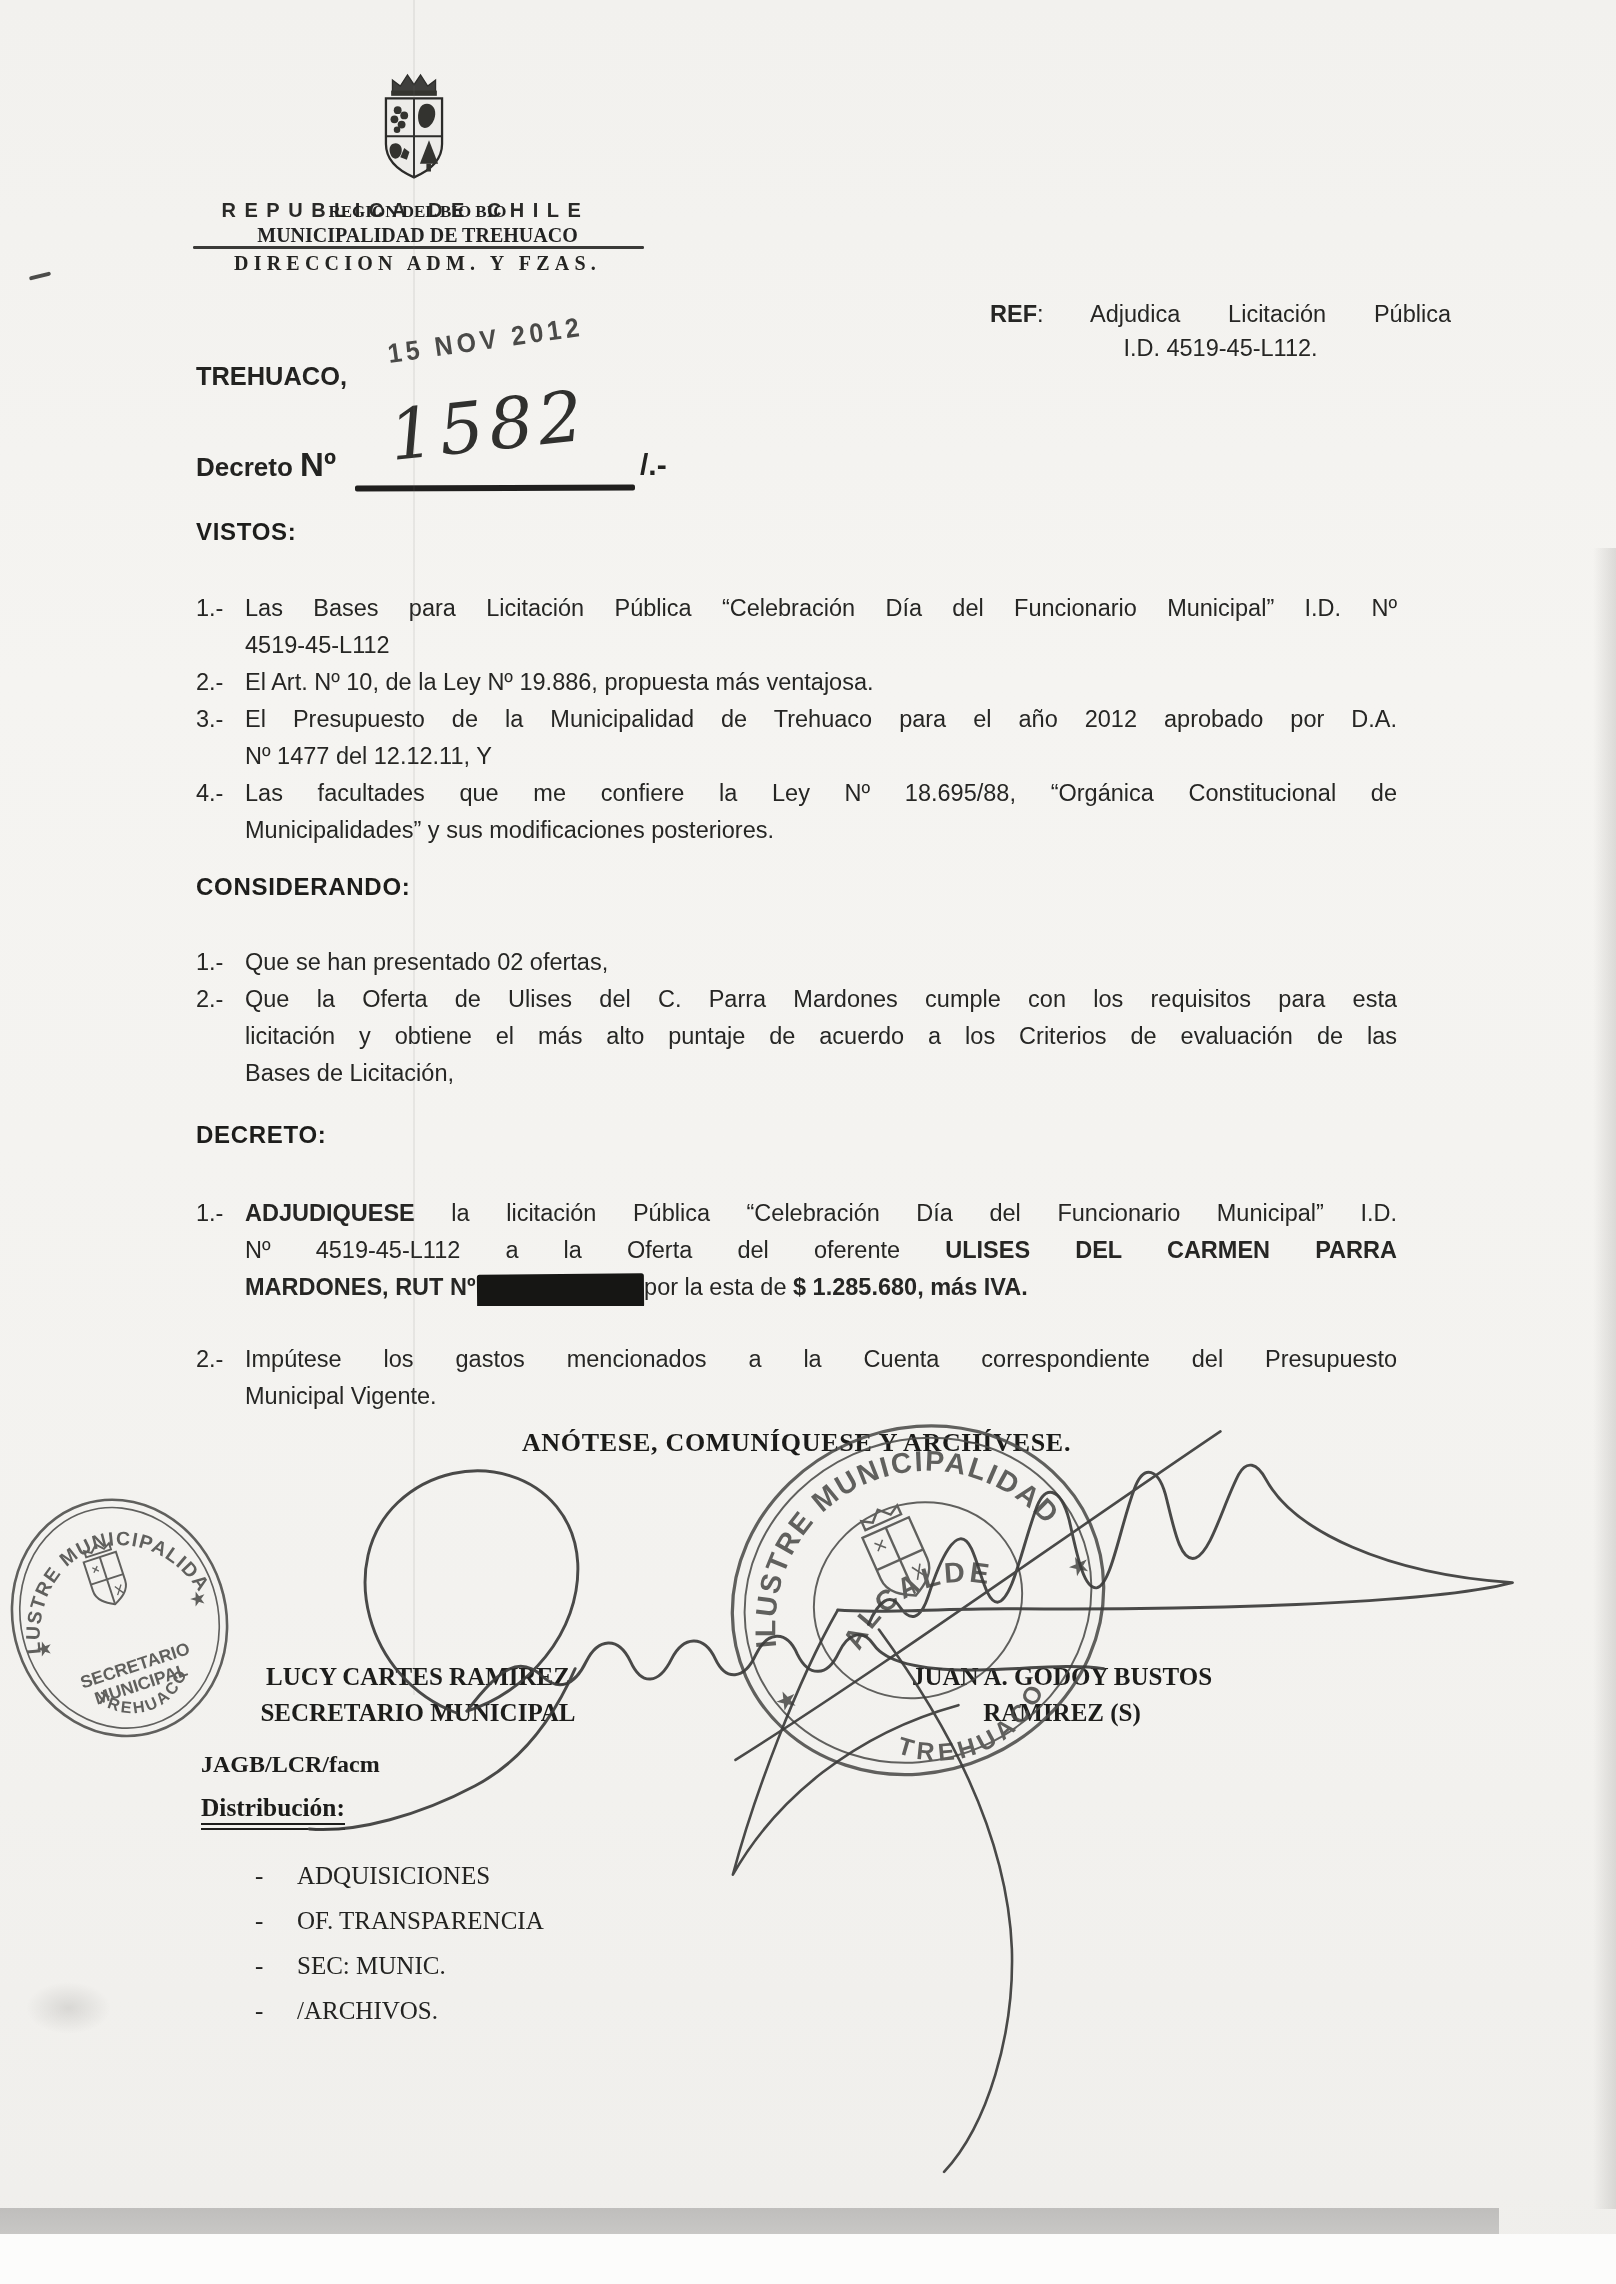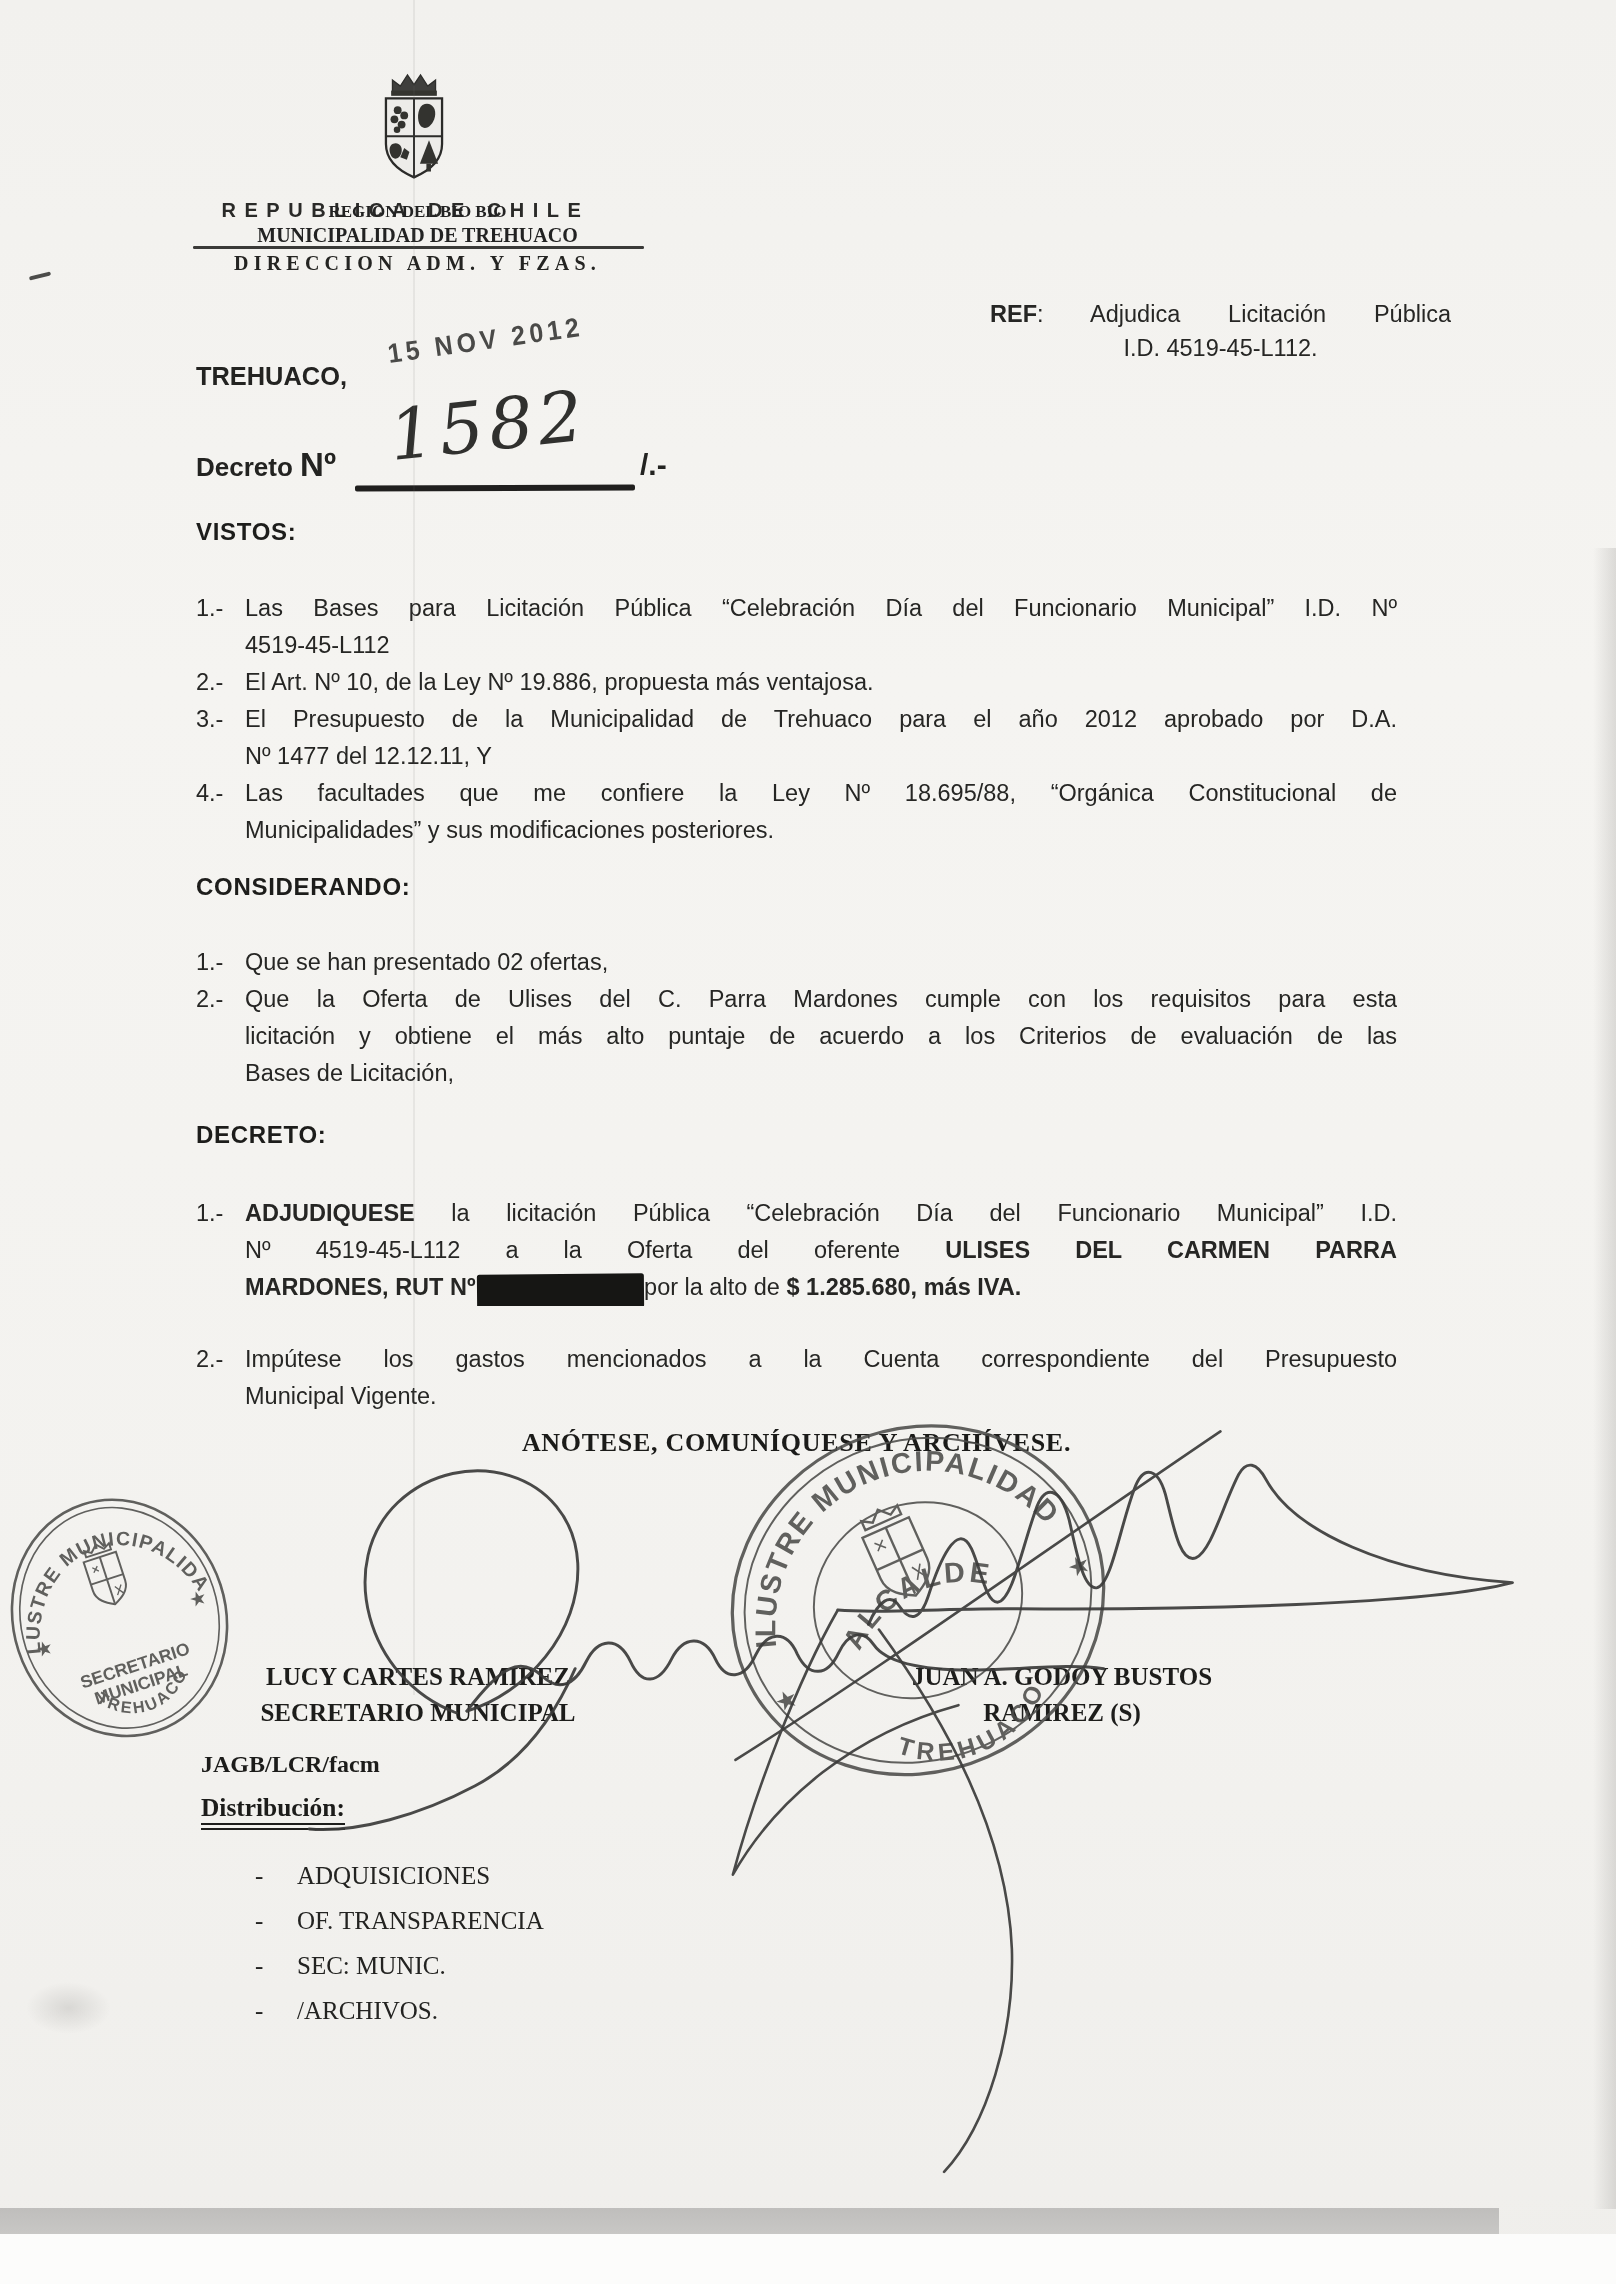--- a/index.html
+++ b/index.html
@@ -157,21 +157,21 @@
       <div class="line jline"><span class="num">2.-</span><span>Que la Oferta de Ulises del C. Parra Mardones cumple con los requisitos para esta</span></div>
       <div class="line cont jline">licitación y obtiene el más alto puntaje de acuerdo a los Criterios de evaluación de las</div>
       <div class="line cont">Bases de Licitación,</div>
     </div>
   </div>
 
   <div id="t-decreto" class="abs sec-title">DECRETO:</div>
   <div id="decreto-item1" class="abs items">
     <div class="line jline"><span class="num">1.-</span><span class="bold">ADJUDIQUESE</span><span> la licitación Pública “Celebración Día del Funcionario Municipal” I.D.</span></div>
     <div class="line cont jline"><span>Nº 4519-45-L112 a la Oferta del oferente </span><span class="bold">ULISES DEL CARMEN PARRA</span></div>
-    <div class="line cont"><span class="bold">MARDONES, RUT Nº </span><span class="redact"><span>11.235.131 - 0</span><span class="redact-bar"></span></span><span> por la alto de </span><span class="bold">$ 1.285.680, más IVA</span><span class="bold">.</span></div>
+    <div class="line cont"><span class="bold">MARDONES, RUT Nº </span><span class="redact"><span>11.235.131 - 0</span><span class="redact-bar"></span></span><span> por la esta de </span><span class="bold">$ 1.285.680, más IVA</span><span class="bold">.</span></div>
   </div>
   <div id="decreto-item2" class="abs items">
     <div class="line jline"><span class="num">2.-</span><span>Impútese los gastos mencionados a la Cuenta correspondiente del Presupuesto</span></div>
     <div class="line cont">Municipal Vigente.</div>
   </div>
 
   <div id="closing" class="abs serif">ANÓTESE, COMUNÍQUESE Y ARCHÍVESE.</div>
 
   <div id="sig-l-name" class="abs serif sig-name">LUCY CARTES RAMIREZ</div>
   <div id="sig-l-title" class="abs serif sig-name">SECRETARIO MUNICIPAL</div>

